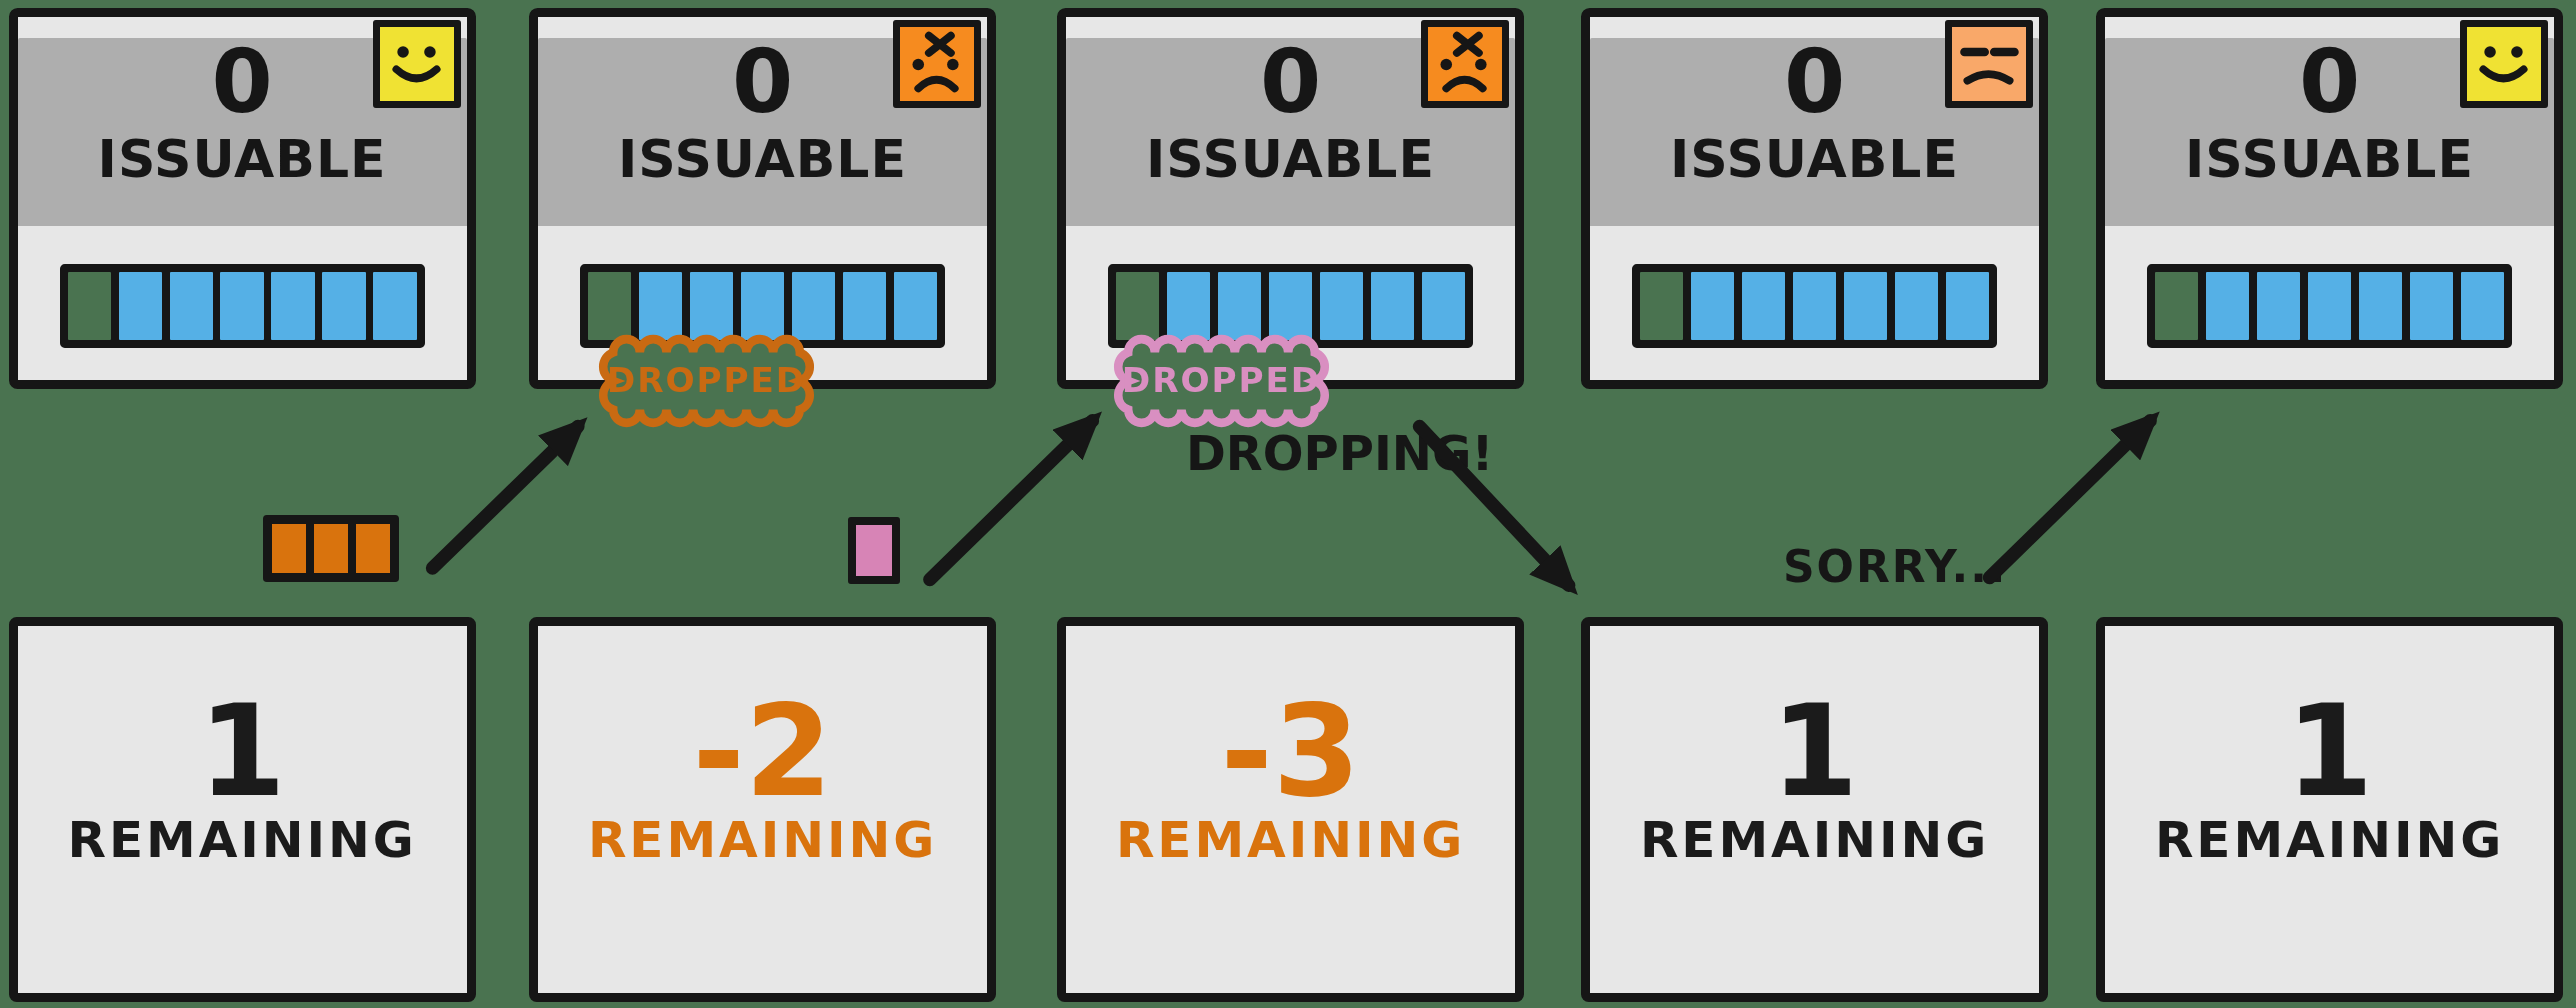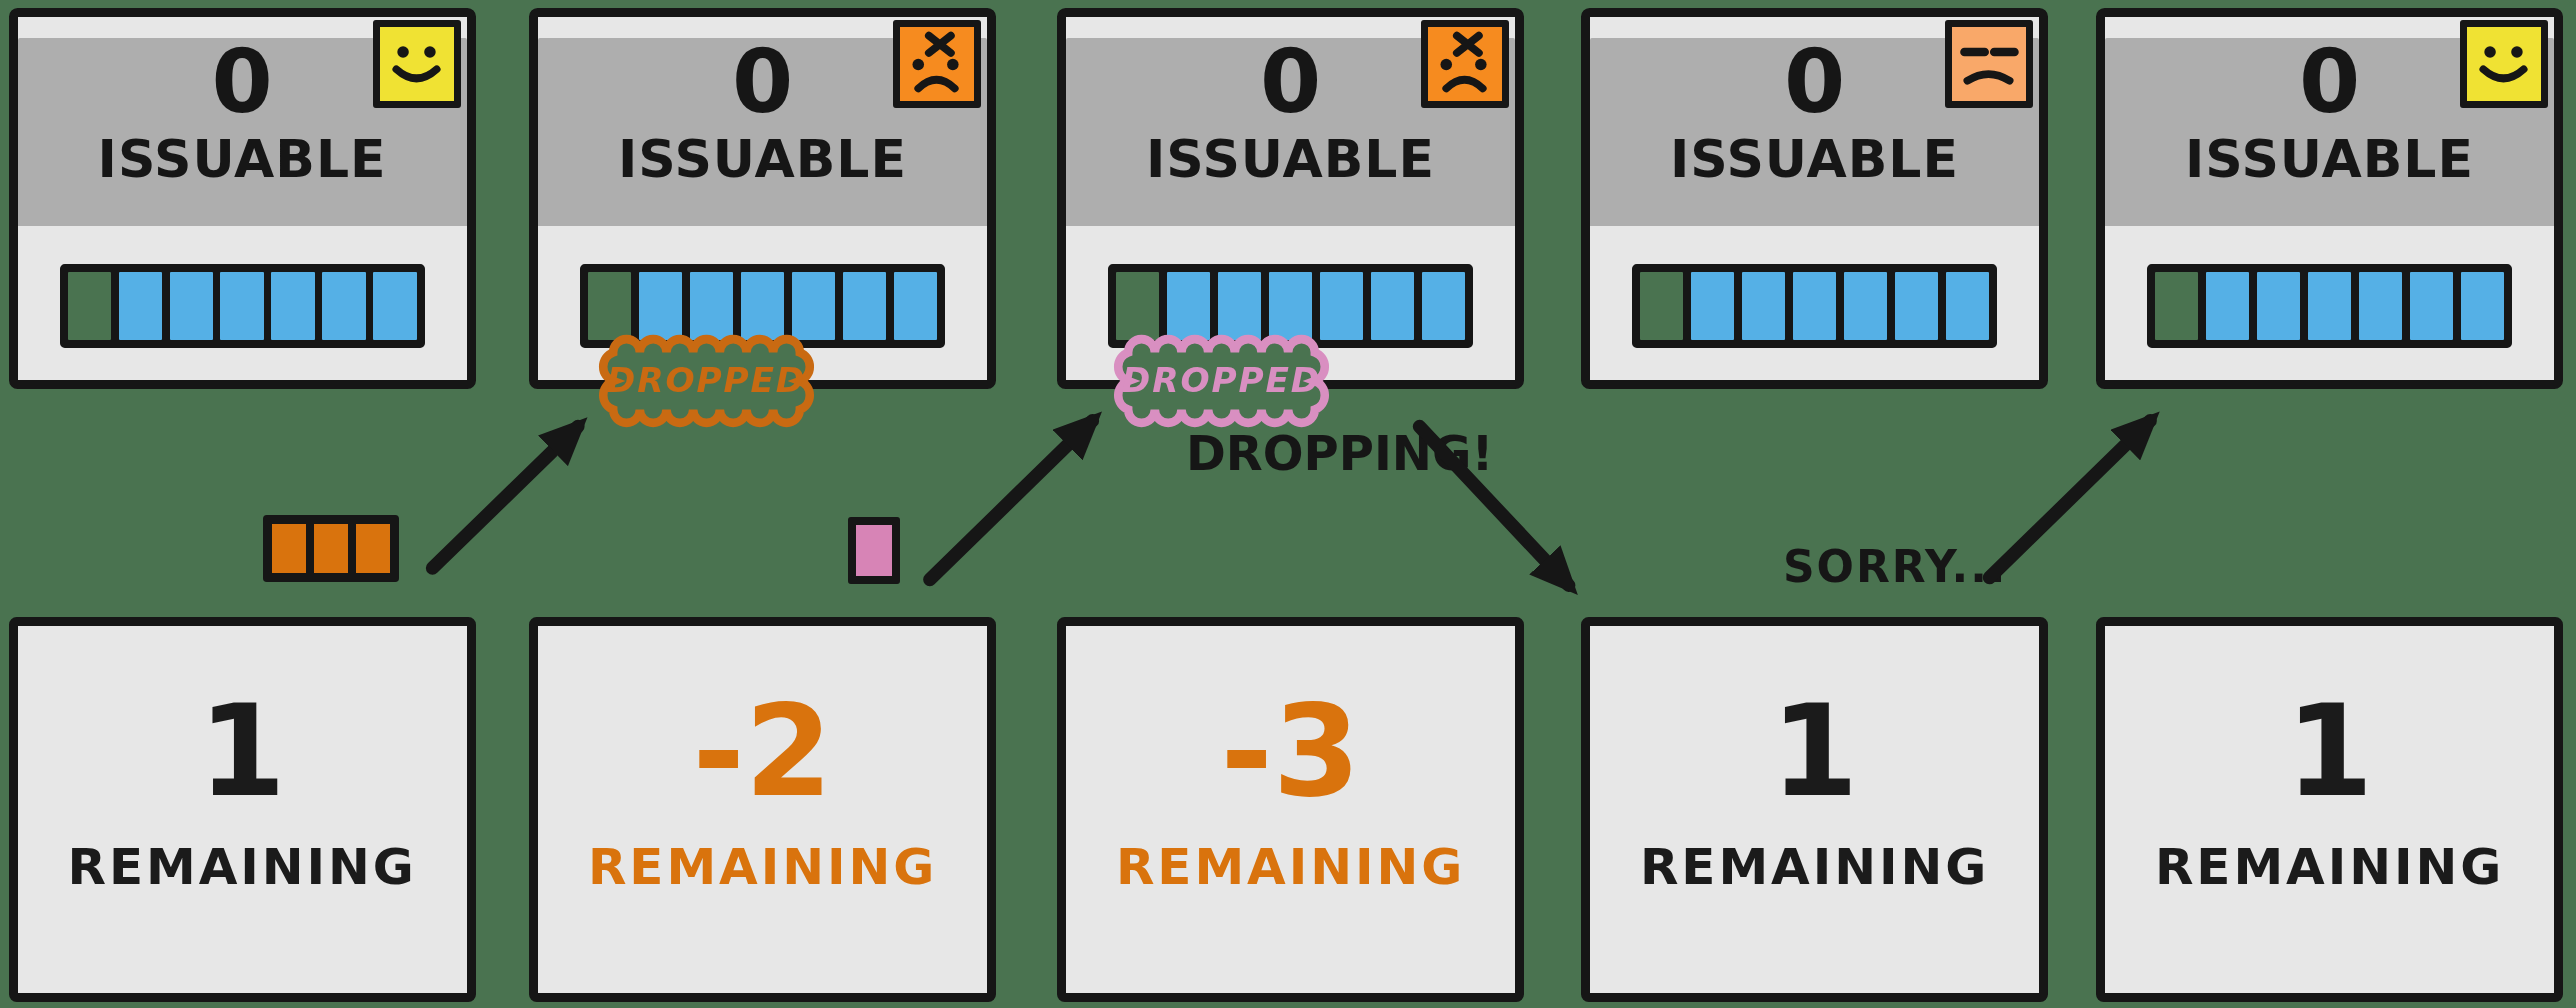--- a/index.html
+++ b/index.html
@@ -22,21 +22,21 @@
   .slotbar{margin-top:38px; width:365px; height:84px; border:8.6px solid var(--ink);
            background:var(--ink); border-radius:4.8px; display:flex; gap:7.7px;}
   .cell{flex:1; border-radius:1px;}
   .cell.empty{background:var(--background);}
   .cell.filled{background:var(--slot_blue);}
   .sticky{position:absolute; top:3.8px; right:5.7px; width:88px; height:88px;
           border:7.7px solid var(--ink); border-radius:2.9px;}
   .sticky svg{display:block; width:73px; height:73px;}
 
   
-  .badge{position:absolute; width:237px; height:80px; z-index:4;font-style:italic;}
+  .badge{position:absolute; width:237px; height:80px; z-index:4;}
   .badge svg{display:block; width:237px; height:80px; overflow:visible;}
   .badge-label{font-family:"DejaVu Sans", sans-serif; font-weight:bold; font-size:36px; letter-spacing:2px;}
 
   
   .tokens3{position:absolute; left:263px; top:515px; width:136px; height:67px;
            border:9.6px solid var(--ink); background:var(--ink); border-radius:3.8px;
            display:flex; gap:7.7px;}
   .tokens3 .tk{flex:1;}
   .token1{position:absolute; left:848px; top:517px; width:52px; height:67px;
           border:8.6px solid var(--ink); border-radius:2.9px;}
@@ -48,21 +48,21 @@
 
   
   #arrows{position:absolute; left:0; top:0; width:2576px; height:1008px;
           z-index:6; pointer-events:none;}
 
   
   .bcard{position:absolute; top:617px; width:467px; height:385px;
          border:9.6px solid var(--ink); border-radius:7.7px;
          background:var(--card_body); text-align:center;}
   .remval{font-size:126px; line-height:1; margin-top:63px;}
-  .remlab{font-size:50px; line-height:1; margin-top:27px; letter-spacing:2.9px;}
+  .remlab{font-size:50px; line-height:1; letter-spacing:2.9px;}
 </style>
 </head>
 <body>
 
 <div id="stage">
 
   <div class="tcard" style="left:8.6px">
     <div class="gray">
       <div class="zero">0</div>
       <div class="issuable">ISSUABLE</div>

